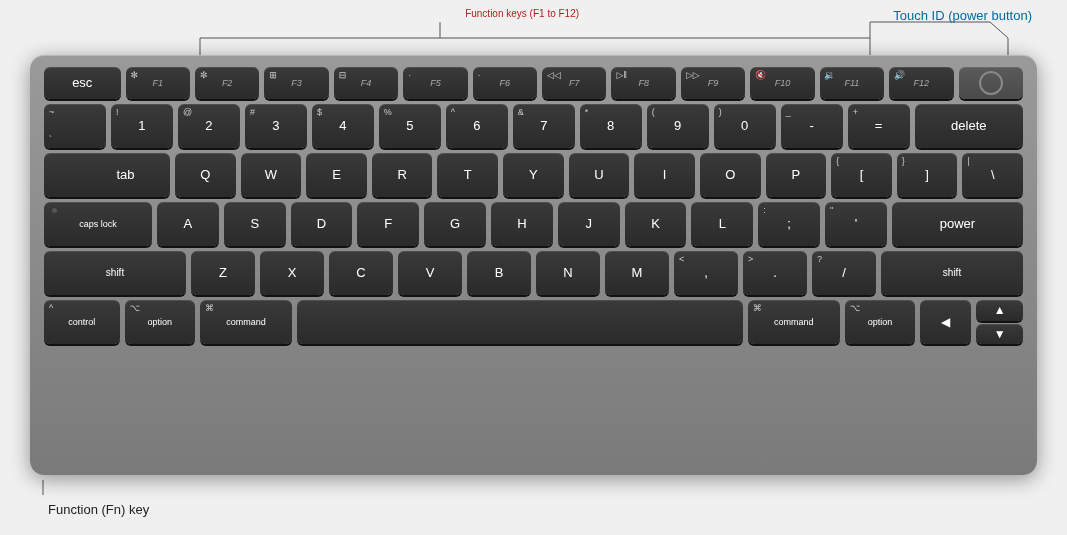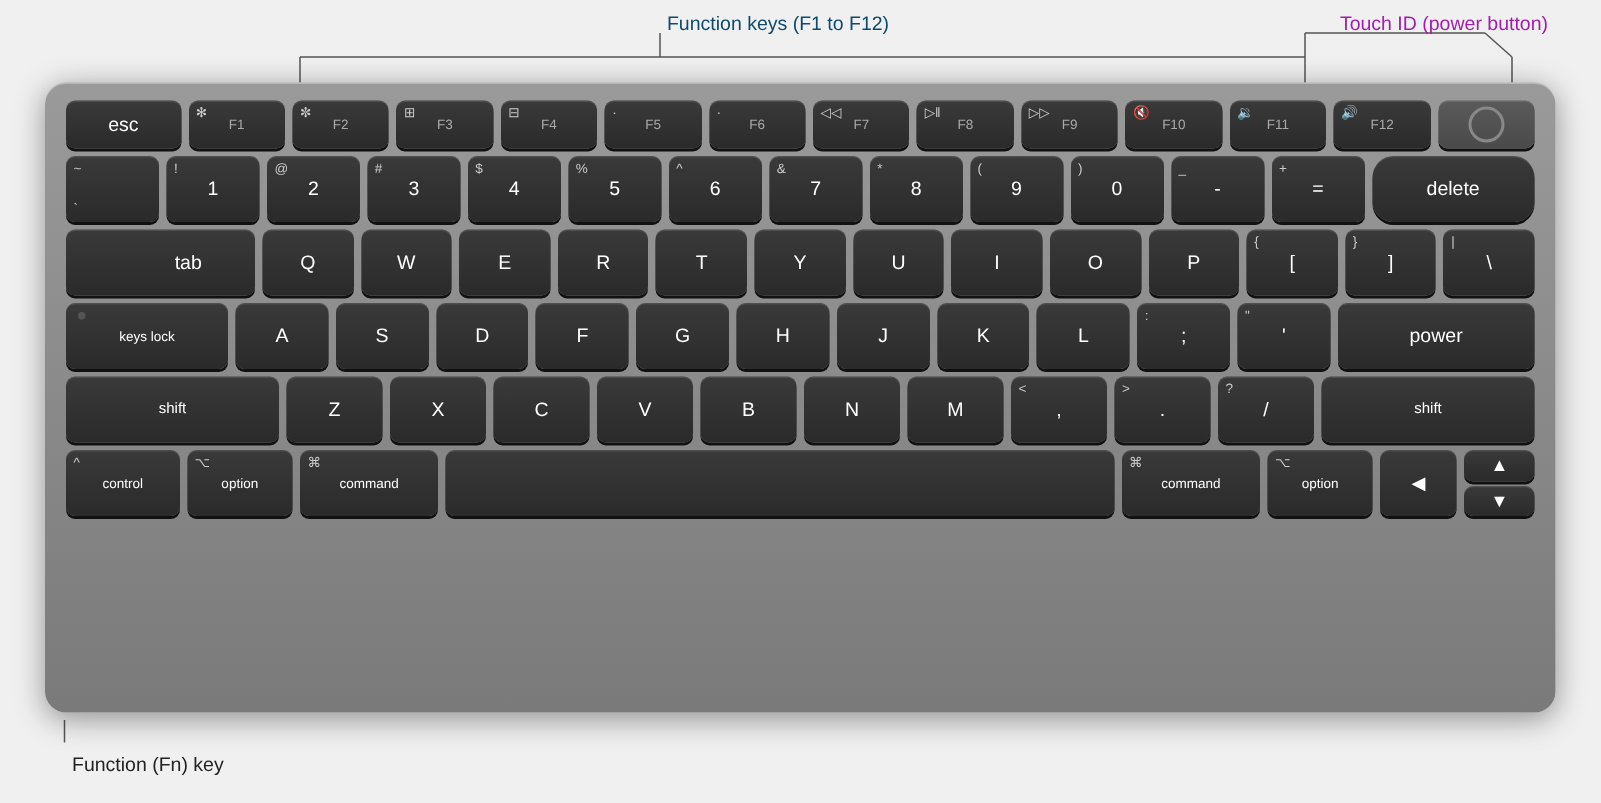--- a/index.html
+++ b/index.html
@@ -58,20 +58,21 @@
     }
 
     .key .main-label {
       font-size: 13px;
       font-weight: 400;
     }
 
     .key .sub-label {
       font-size: 9px;
       color: #aaa;
+      font-style: italic;
     }
 
     .key .top-label {
       font-size: 9px;
       position: absolute;
       top: 3px;
       left: 5px;
       color: #ccc;
     }
 
@@ -106,21 +107,21 @@
     .key.space {
       flex: 8;
     }
 
     
     .key.esc { flex: 1.2; }
     .key.tab { flex: 1.5; font-size: 10px; padding-left: 39px; }
     .key.caps { flex: 1.8; font-size: 10px; }
     .key.shift-l { flex: 2.3; font-size: 10px; }
     .key.shift-r { flex: 2.3; font-size: 10px; }
-    .key.delete { flex: 1.8; font-size: 10px; border-radius: 14px; }
+    .key.delete { flex: 1.8; font-size: 10px; }
     .key.return { flex: 2.2; font-size: 10px; }
     .key.fn-key { flex: 1; font-size: 10px; }
     .key.control { flex: 1.3; font-size: 9px; }
     .key.option { flex: 1.2; font-size: 9px; }
     .key.command { flex: 1.6; font-size: 9px; }
     .key.command-r { flex: 1.6; font-size: 9px; }
     .key.option-r { flex: 1.2; font-size: 9px; }
     .key.arrow { flex: 0.85; font-size: 12px; min-height: 20px; }
 
     
@@ -138,30 +139,30 @@
     .key.num-key {
       flex: 1;
     }
 
     
     .label-function-keys {
       position: absolute;
       top: 8px;
       left: 50%;
       transform: translateX(-60%);
-      font-size: 13px;
-      color: #0c4a6e;
+      font-size: 10px;
+      color: #b91c1c;
     }
 
     .label-touch-id {
       position: absolute;
       top: 8px;
       right: 35px;
       font-size: 13px;
-      color: #a21caf;
+      color: #0369a1;
     }
 
     .label-fn-key {
       position: absolute;
       bottom: 18px;
       left: 48px;
       font-size: 13px;
       color: #222;
     }
 
@@ -359,21 +360,21 @@
       </div>
       <div class="key">
         <span class="top-label">|</span>
         <span class="main-label">\</span>
       </div>
     </div>
 
     <div class="key-row">
       <div class="key caps">
         <div class="caps-dot"></div>
-        <span style="font-size:9px">keys lock</span>
+        <span style="font-size:9px">caps lock</span>
       </div>
       <div class="key">
           <span class="main-label">A</span>
         </div>
       <div class="key">
           <span class="main-label">S</span>
         </div>
       <div class="key">
           <span class="main-label">D</span>
         </div>

